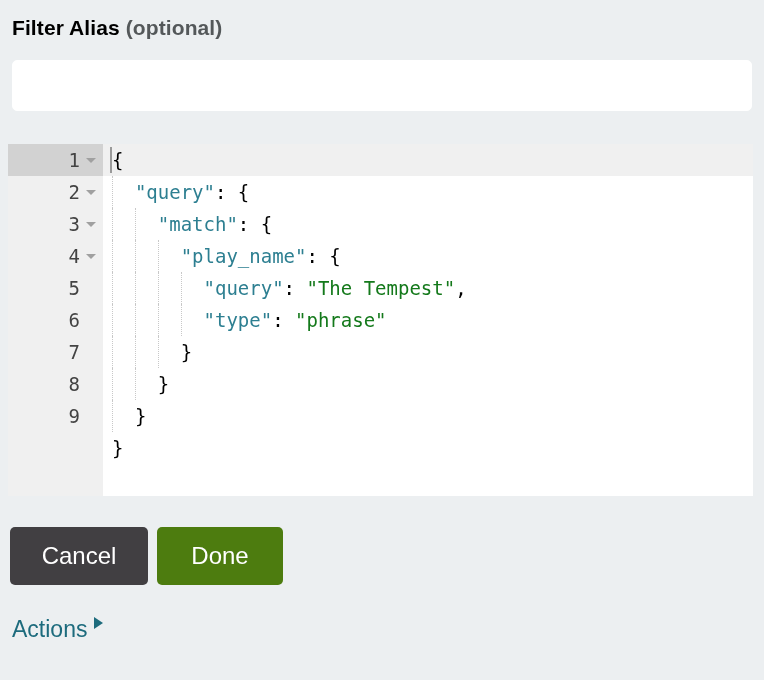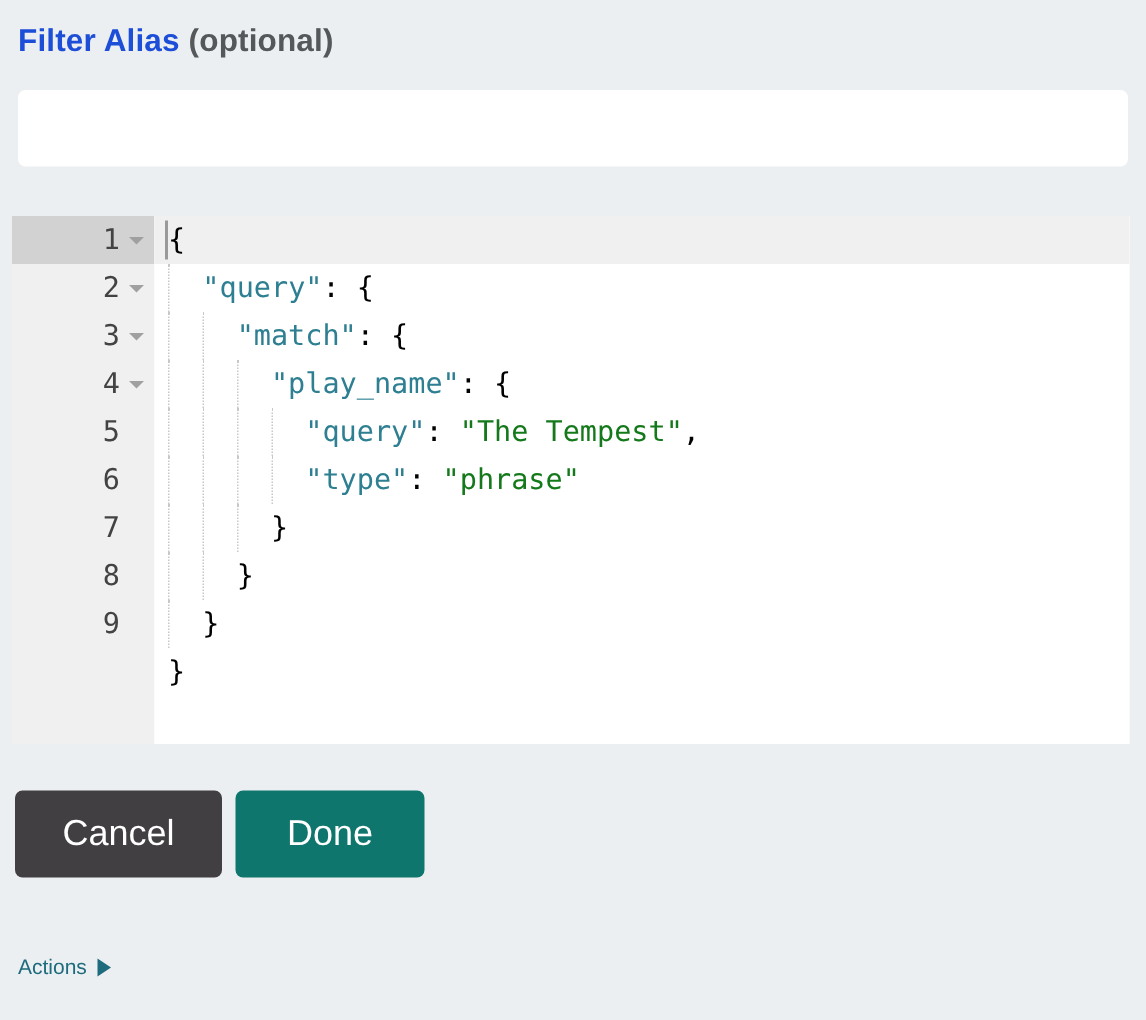--- a/index.html
+++ b/index.html
@@ -20,21 +20,21 @@
     position: absolute;
     left: 12px;
     top: 16px;
     font-size: 21px;
     color: #46494a;
     letter-spacing: 0.1px;
     white-space: nowrap;
   }
   .header .bold {
     font-weight: bold;
-    color: #1d4ed8;
+    color: #000000;
   }
   .header .light {
     font-weight: bold;
     color: #54585a;
   }
 
   
   .alias-input {
     position: absolute;
     left: 12px;
@@ -146,35 +146,35 @@
     padding: 4px;
   }
   .btn-cancel {
     left: 10px;
     width: 138px;
     background: #413f42;
   }
   .btn-done {
     left: 157px;
     width: 126px;
-    background: #0f766e;
+    background: #4d7c0f;
     text-align: center;
   }
 
   
   .actions {
     position: absolute;
     left: 12px;
-    top: 636px;
-    font-size: 14px;
+    top: 616px;
+    font-size: 23px;
     color: #1d6b7d;
     cursor: pointer;
     white-space: nowrap;
     display: flex;
-    align-items: center;
+    align-items: flex-start;
     gap: 7px;
   }
   .actions-caret {
     width: 0;
     height: 0;
     border-top: 6px solid transparent;
     border-bottom: 6px solid transparent;
     border-left: 9px solid #1d6b7d;
     margin-top: 1px;
   }

